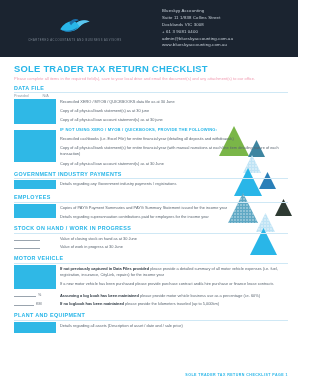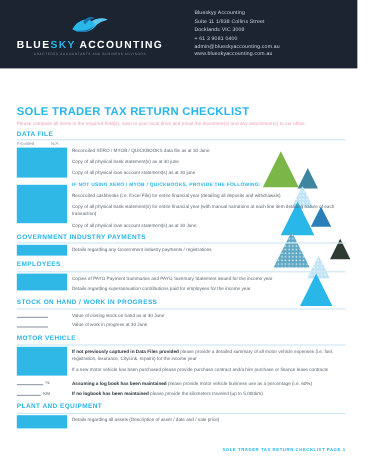--- a/index.html
+++ b/index.html
@@ -51,21 +51,21 @@
   }
   .contact span {
     font-size: 4.3px;
     color: #c9d2da;
     line-height: 1.45;
     letter-spacing: 0.15px;
     white-space: nowrap;
   }
 
   
-  .body { position: relative; padding: 6px 10px 0 14px; margin-top: 24px; }
+  .body { position: relative; padding: 6px 10px 0 14px; }
 
   .doc-title {
     color: #29b6e8;
     font-size: 9.4px;
     font-weight: bold;
     letter-spacing: 0.25px;
     white-space: nowrap;
   }
   .doc-sub {
     color: #f09ab0;
@@ -162,21 +162,20 @@
   <div class="header">
     <div class="logo-block">
       <div class="bird">
         <svg viewBox="0 0 60 30" width="34" height="17">
           <path d="M4 20 C12 6, 26 2, 34 9 C38 4, 46 3, 52 7 C45 8, 41 12, 38 16 C30 25, 14 27, 4 20 Z" fill="#29b6e8"></path>
           <path d="M20 9 C24 2, 32 0, 37 4 C31 5, 26 8, 23 13 Z" fill="#1b6fa8"></path>
           <path d="M33 8 C40 3, 50 3, 56 6 C48 8, 42 11, 38 15 Z" fill="#5bc6ef"></path>
           <path d="M6 21 C16 24, 28 22, 35 16 C30 24, 16 27, 6 21 Z" fill="#1b6fa8"></path>
         </svg>
       </div>
-      <div class="logo-word"><span>BLUE</span><span class="sky">SKY</span><span> ACCOUNTING</span></div>
       <div class="logo-tag">CHARTERED ACCOUNTANTS AND BUSINESS ADVISORS</div>
     </div>
     <div class="contact">
       <span>Blueskyy Accounting</span>
       <span>Suite 11 1/838 Collins Street</span>
       <span>Docklands VIC 3008</span>
       <span>+ 61 3 9081 0400</span>
       <span>admin@blueskyaccounting.com.au</span>
       <span>www.blueskyaccounting.com.au</span>
     </div>

